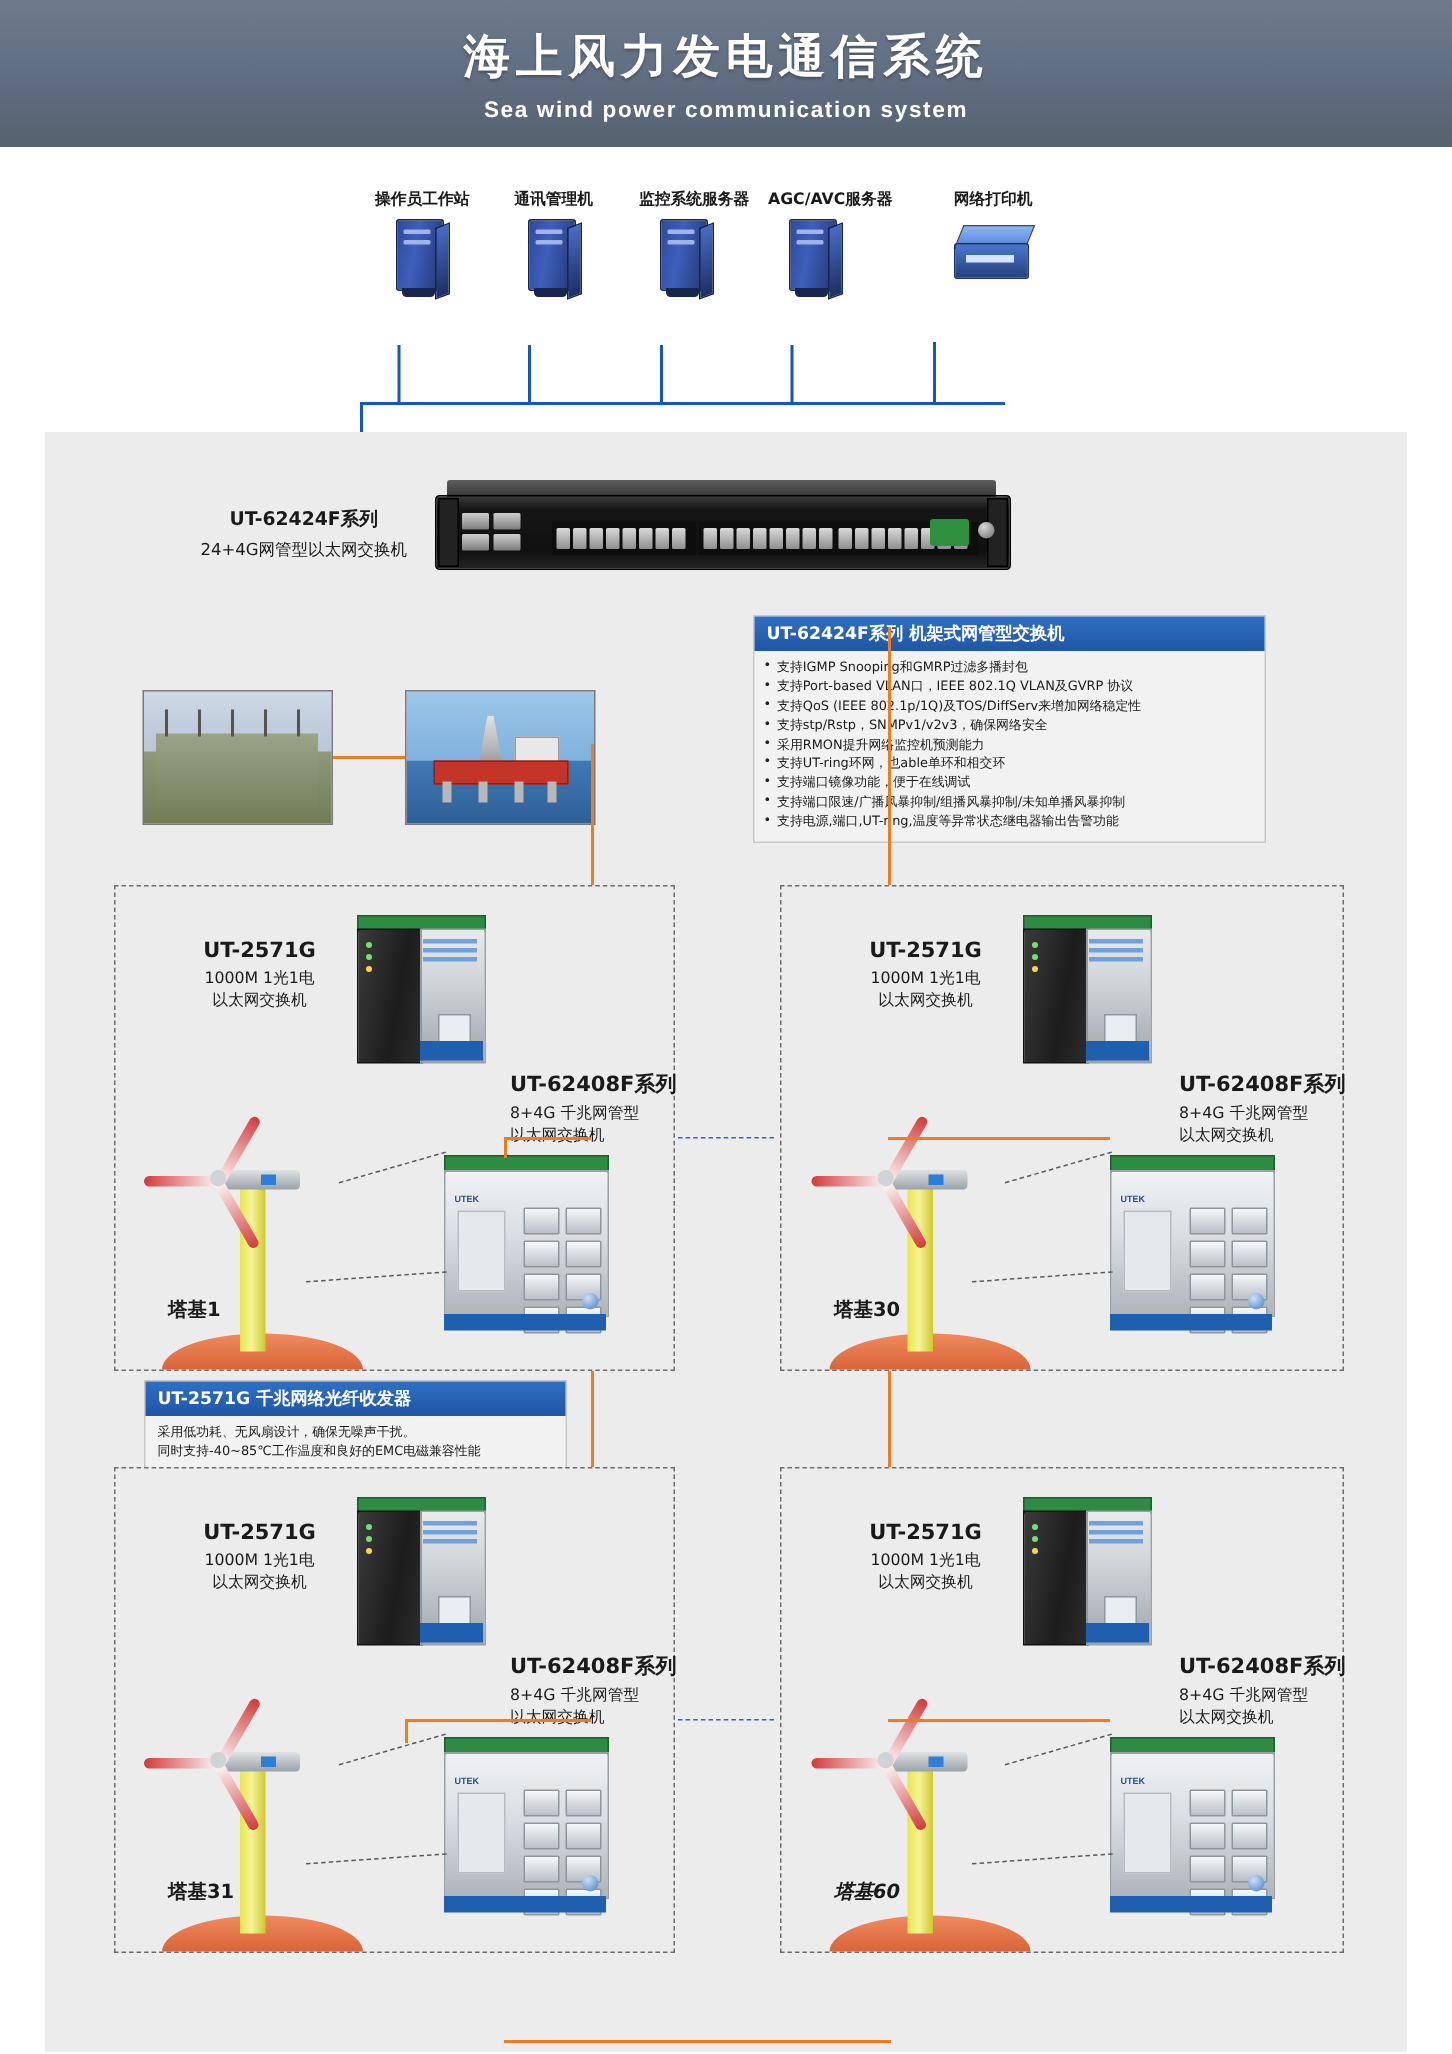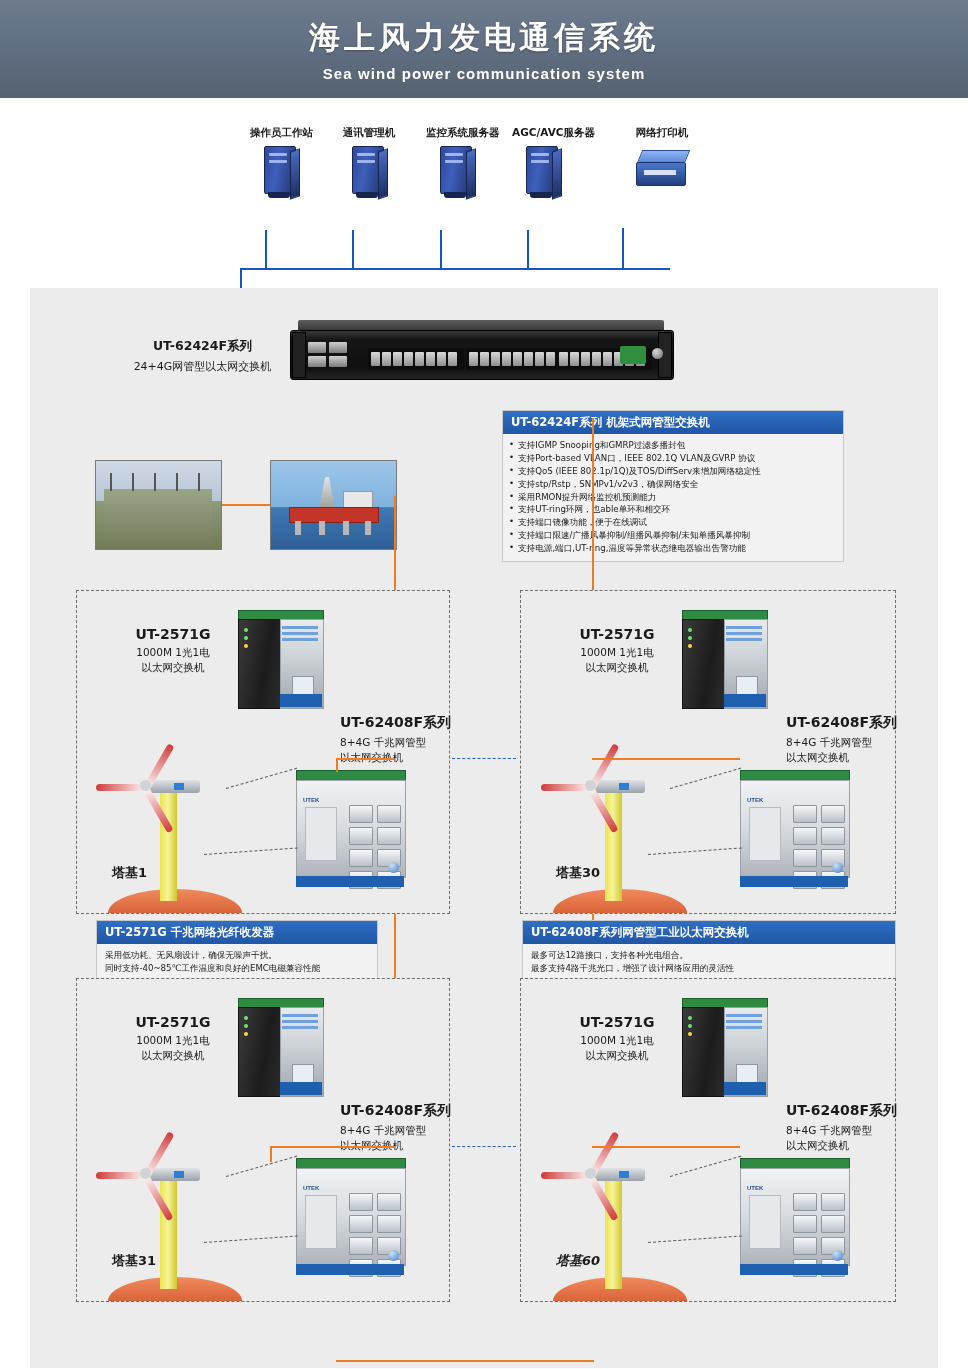--- a/index.html
+++ b/index.html
@@ -471,25 +471,20 @@
   <div class="fibH" style="left:592px;top:660px;width:148px;"></div>
 
   <div class="dashH" style="left:452px;top:660px;width:64px;"></div>
 
   <div class="spec spec-2571">
     <div class="hd">UT-2571G 千兆网络光纤收发器</div>
     <p style="white-space:pre-line">采用低功耗、无风扇设计，确保无噪声干扰。
 同时支持-40~85℃工作温度和良好的EMC电磁兼容性能</p>
   </div>
 
-  <div class="spec spec-62408">
-    <div class="hd">UT-62408F系列网管型工业以太网交换机</div>
-    <p style="white-space:pre-line">最多可达12路接口，支持各种光电组合。
-最多支持4路千兆光口，增强了设计网络应用的灵活性</p>
-  </div>
 
   <div class="site s3"></div>
 
   <div class="dev2571" style="left:238px;top:900px;">
     <div class="cap"></div>
       <div class="bodyL"></div>
       <div class="bodyR"></div>
     <div class="strip"></div>
       <div class="rj"></div>
       <div class="led"></div>

